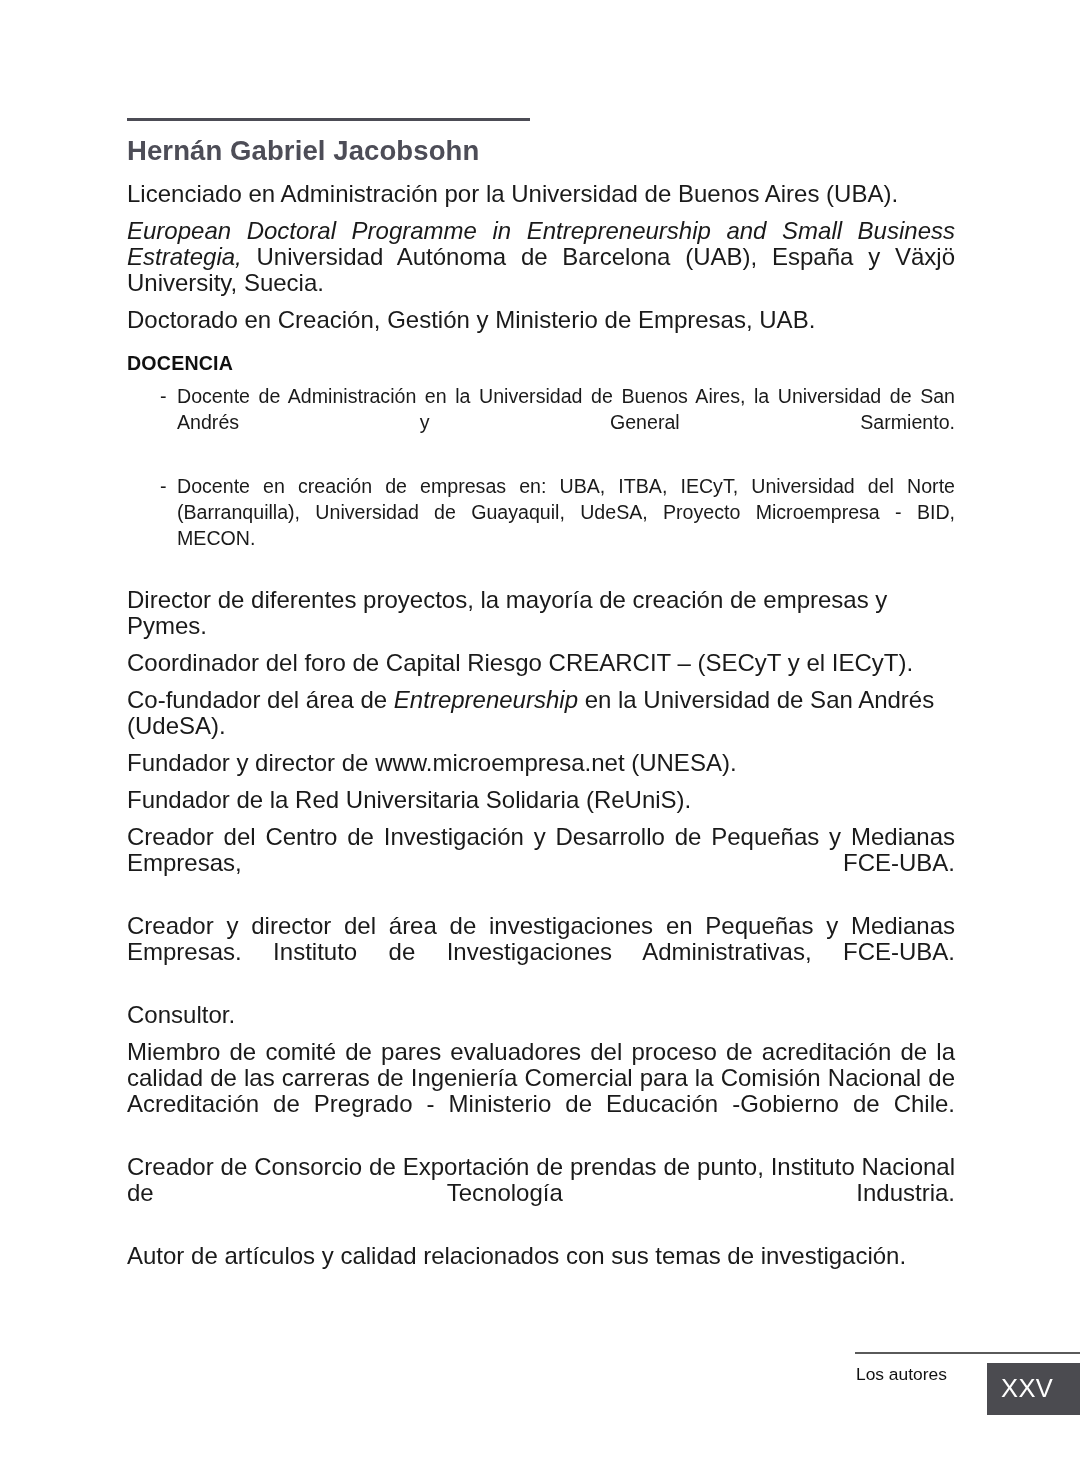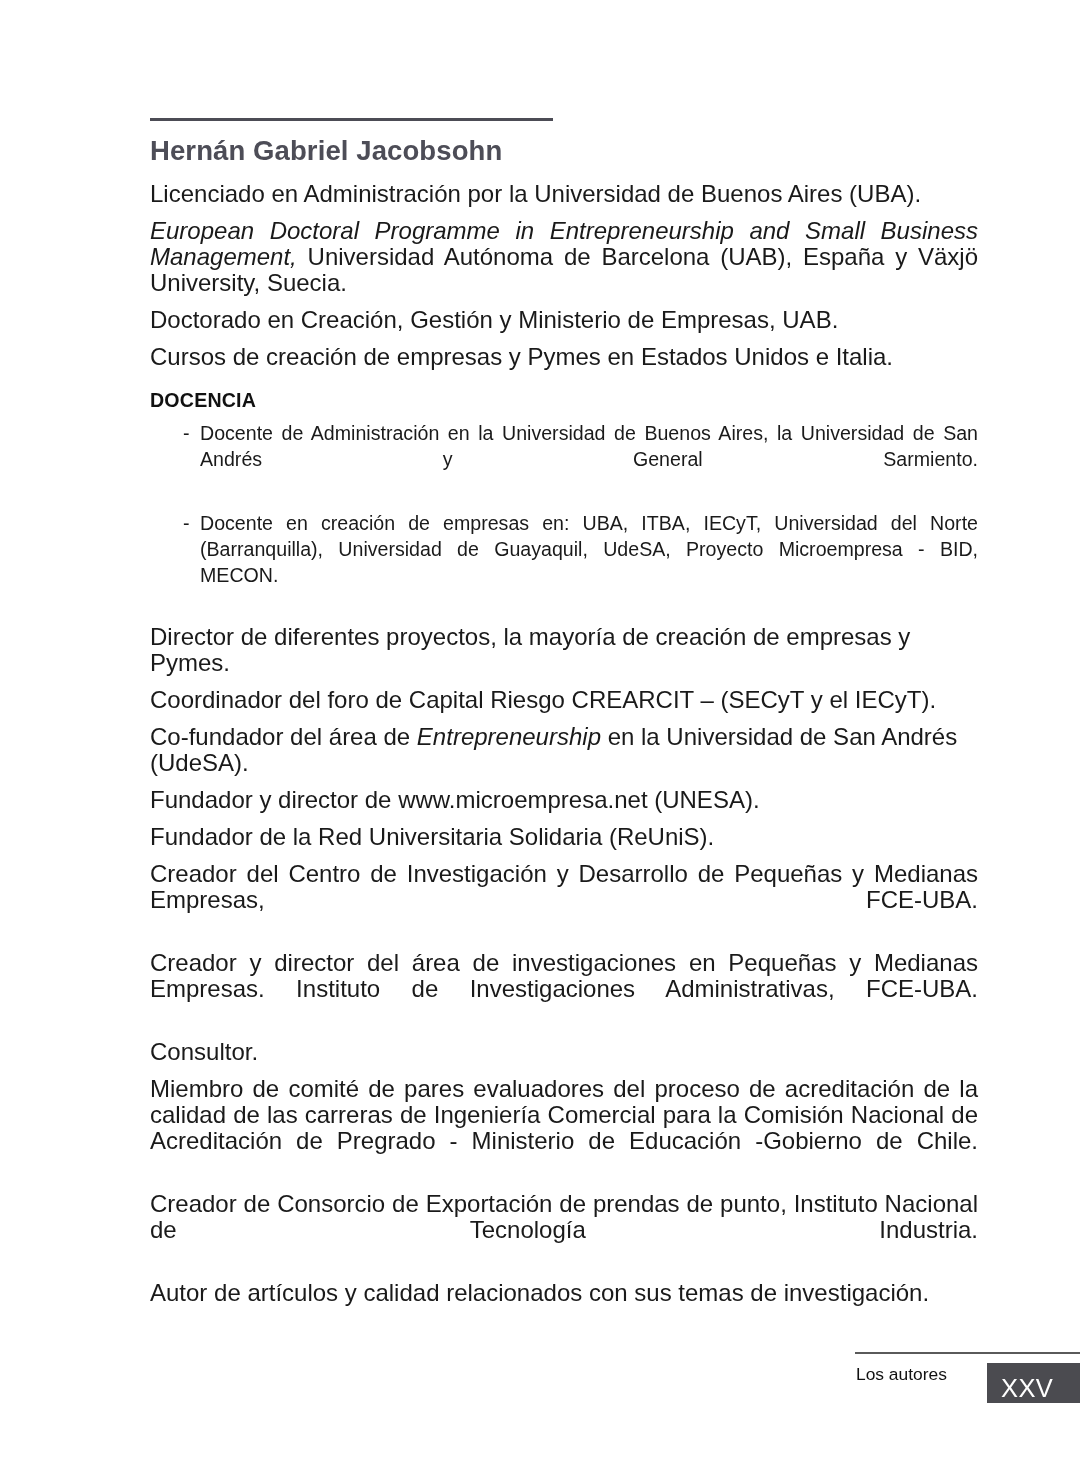--- a/index.html
+++ b/index.html
@@ -21,21 +21,20 @@
     inset: 0;
     background: #ffffff;
   }
 
   
   .content {
     position: absolute;
     left: 127px;
     top: 118px;
     width: 828px;
-    margin-left: 23px;
   }
 
   .title-rule {
     width: 403px;
     height: 3px;
     background: #4c4c55;
     margin: 0 0 14px 0;
   }
 
   .doc-title {
@@ -135,21 +134,21 @@
     font-size: 17.4px;
     line-height: 24px;
     color: #111111;
     white-space: nowrap;
   }
   .page-number-box {
     position: absolute;
     left: 132px;
     top: 11px;
     width: 93px;
-    height: 40px;
+    height: 52px;
     background: #4b4b50;
     text-align: center;
   }
   .page-number-box .num {
     position: absolute;
     left: 14px;
     top: 9px;
     font-size: 25.5px;
     line-height: 32px;
     color: #ffffff;
@@ -162,25 +161,24 @@
 <div class="page">
 
   <div class="content">
 
     <div class="title-rule"></div>
 
     <h1 class="doc-title">Hernán Gabriel Jacobsohn</h1>
 
     <p class="body-par">Licenciado en Administración por la Universidad de Buenos Aires (UBA).</p>
 
-    <p class="body-par justify"><em class="it">European Doctoral Programme in Entrepreneurship and Small Business Management,</em> <span>Universidad Autónoma de Barcelona (UAB), España y Växjö University, Suecia.</span></p>
+    <p class="body-par justify"><em class="it">European Doctoral Programme in Entrepreneurship and Small Business Estrategia,</em> <span>Universidad Autónoma de Barcelona (UAB), España y Växjö University, Suecia.</span></p>
 
     <p class="body-par">Doctorado en Creación, Gestión y Ministerio de Empresas, UAB.</p>
 
-    <p class="body-par">Cursos de creación de empresas y Pymes en Estados Unidos e Italia.</p>
 
     <div class="section-head">DOCENCIA</div>
 
     <ul class="dash-list">
       <li>
         <span class="dash">-</span>
         <span class="li-text justify-all">Docente de Administración en la Universidad de Buenos Aires, la Universidad de San Andrés y General Sarmiento.</span>
       </li>
       <li>
         <span class="dash">-</span>

